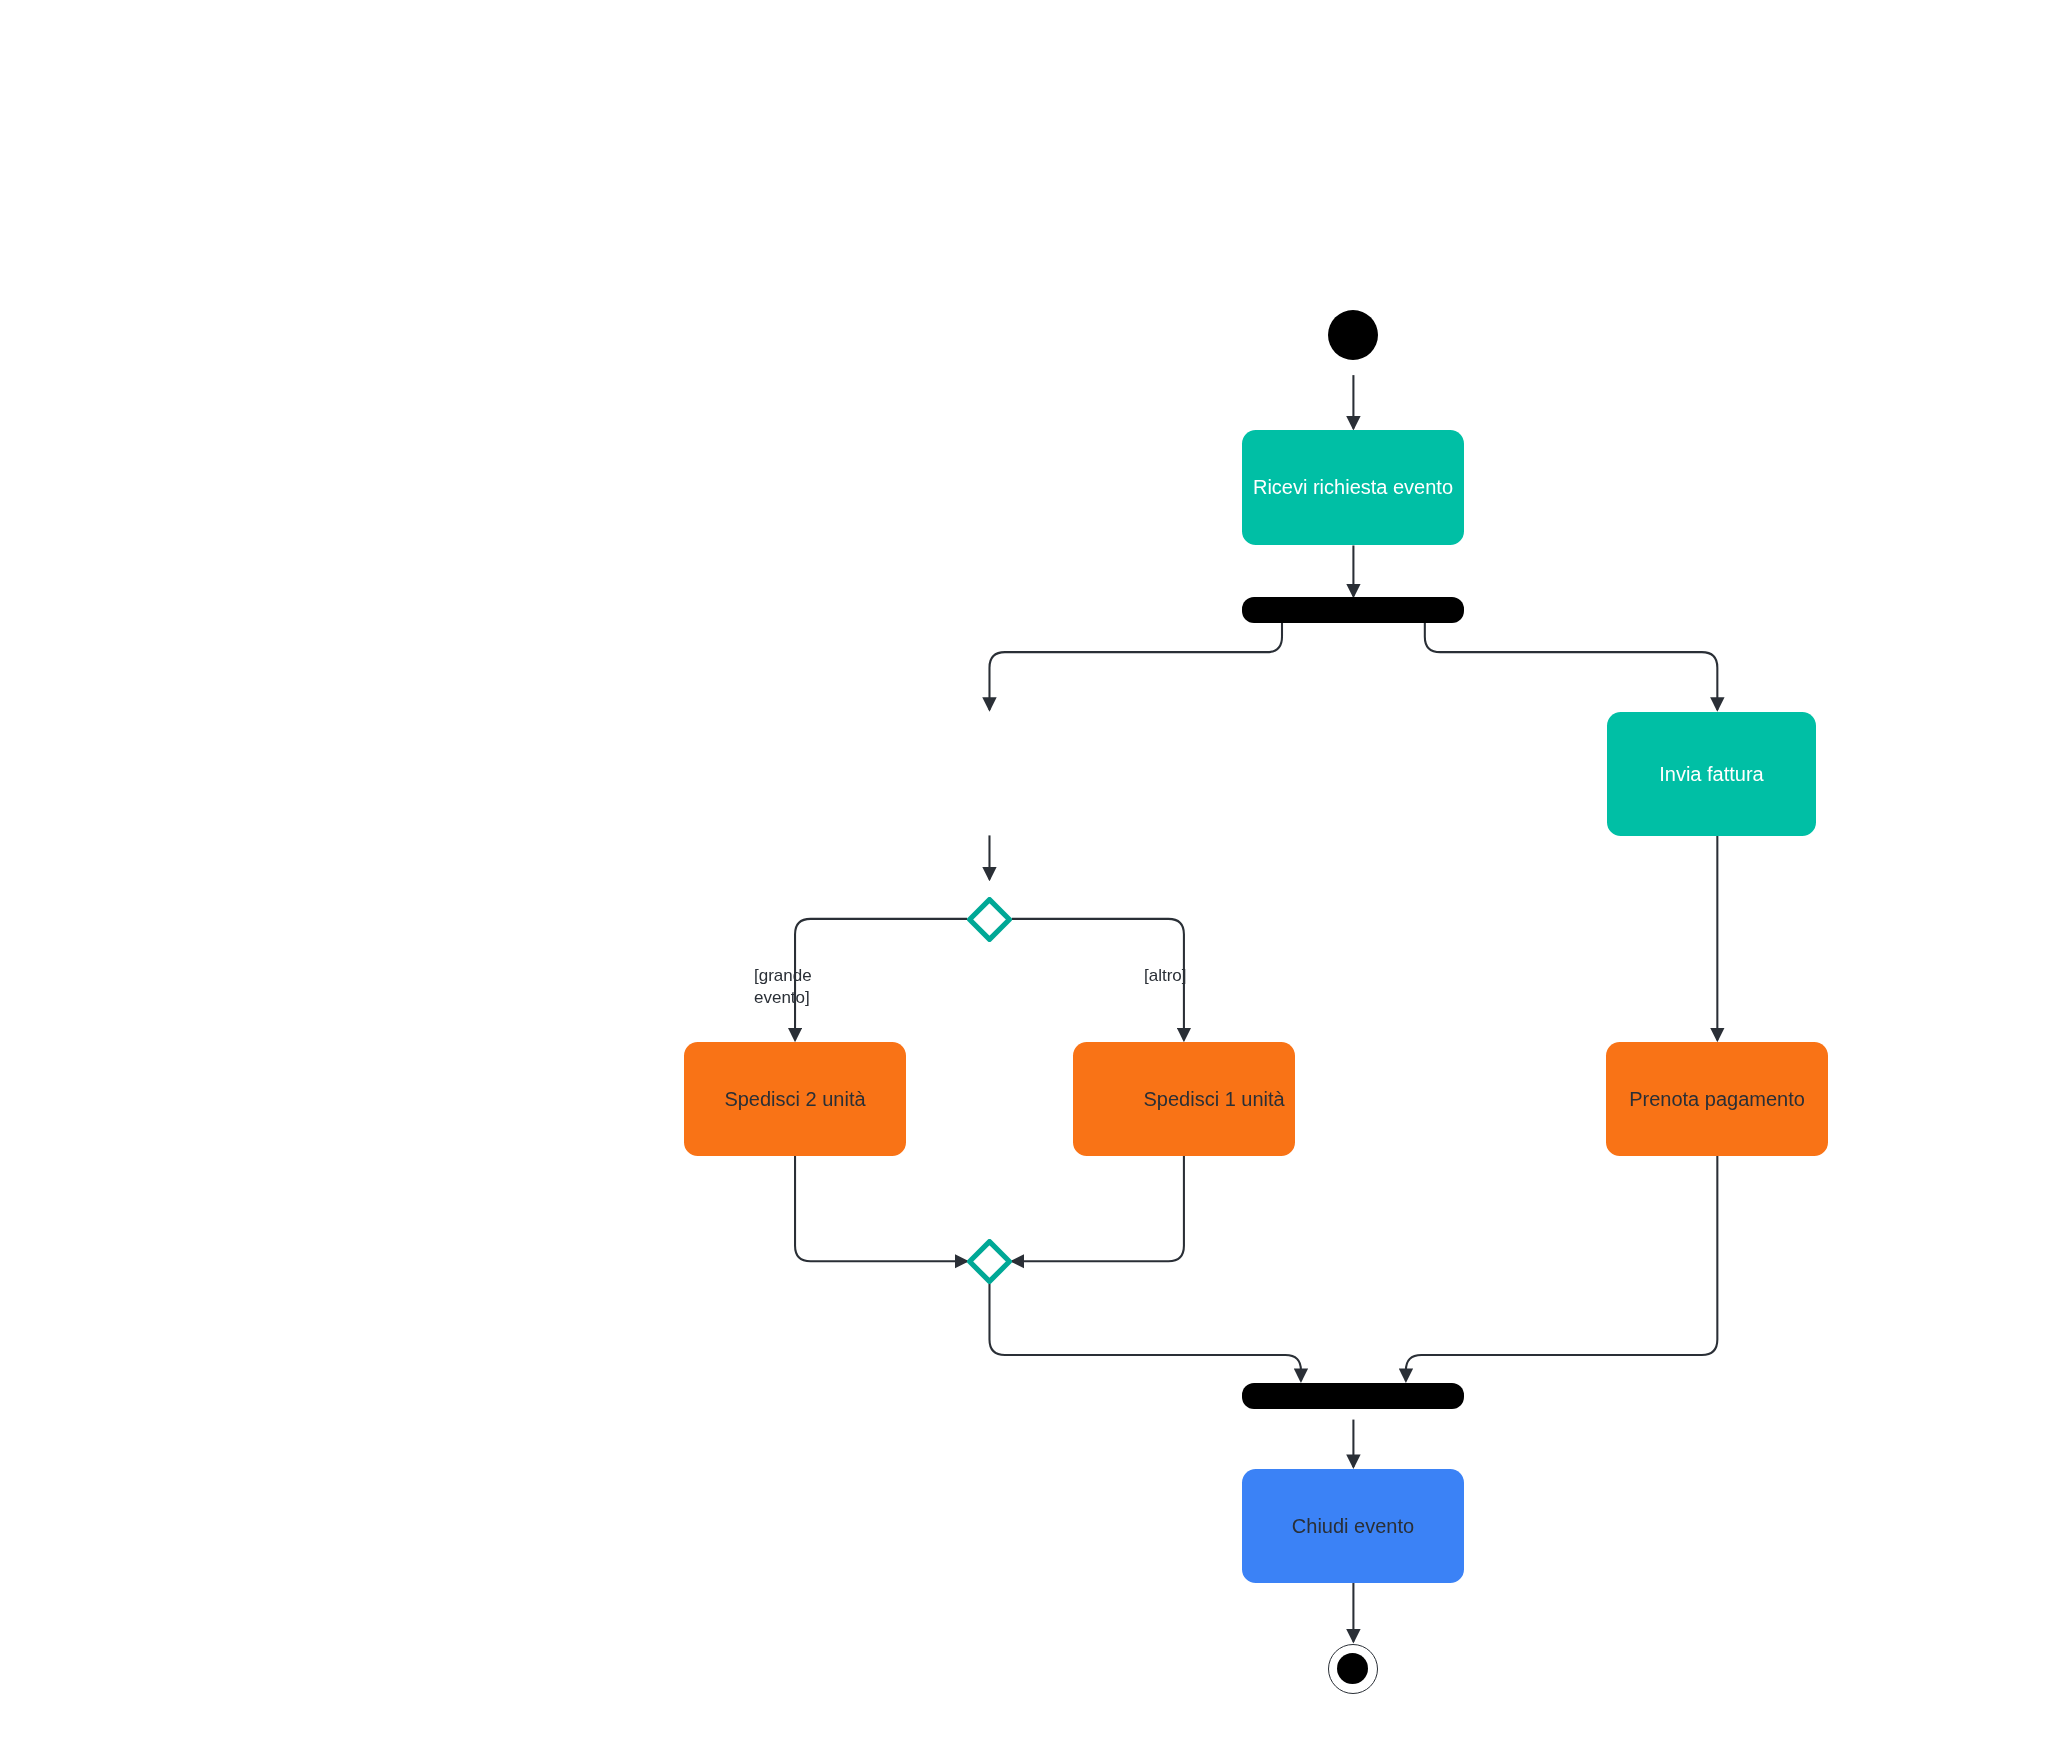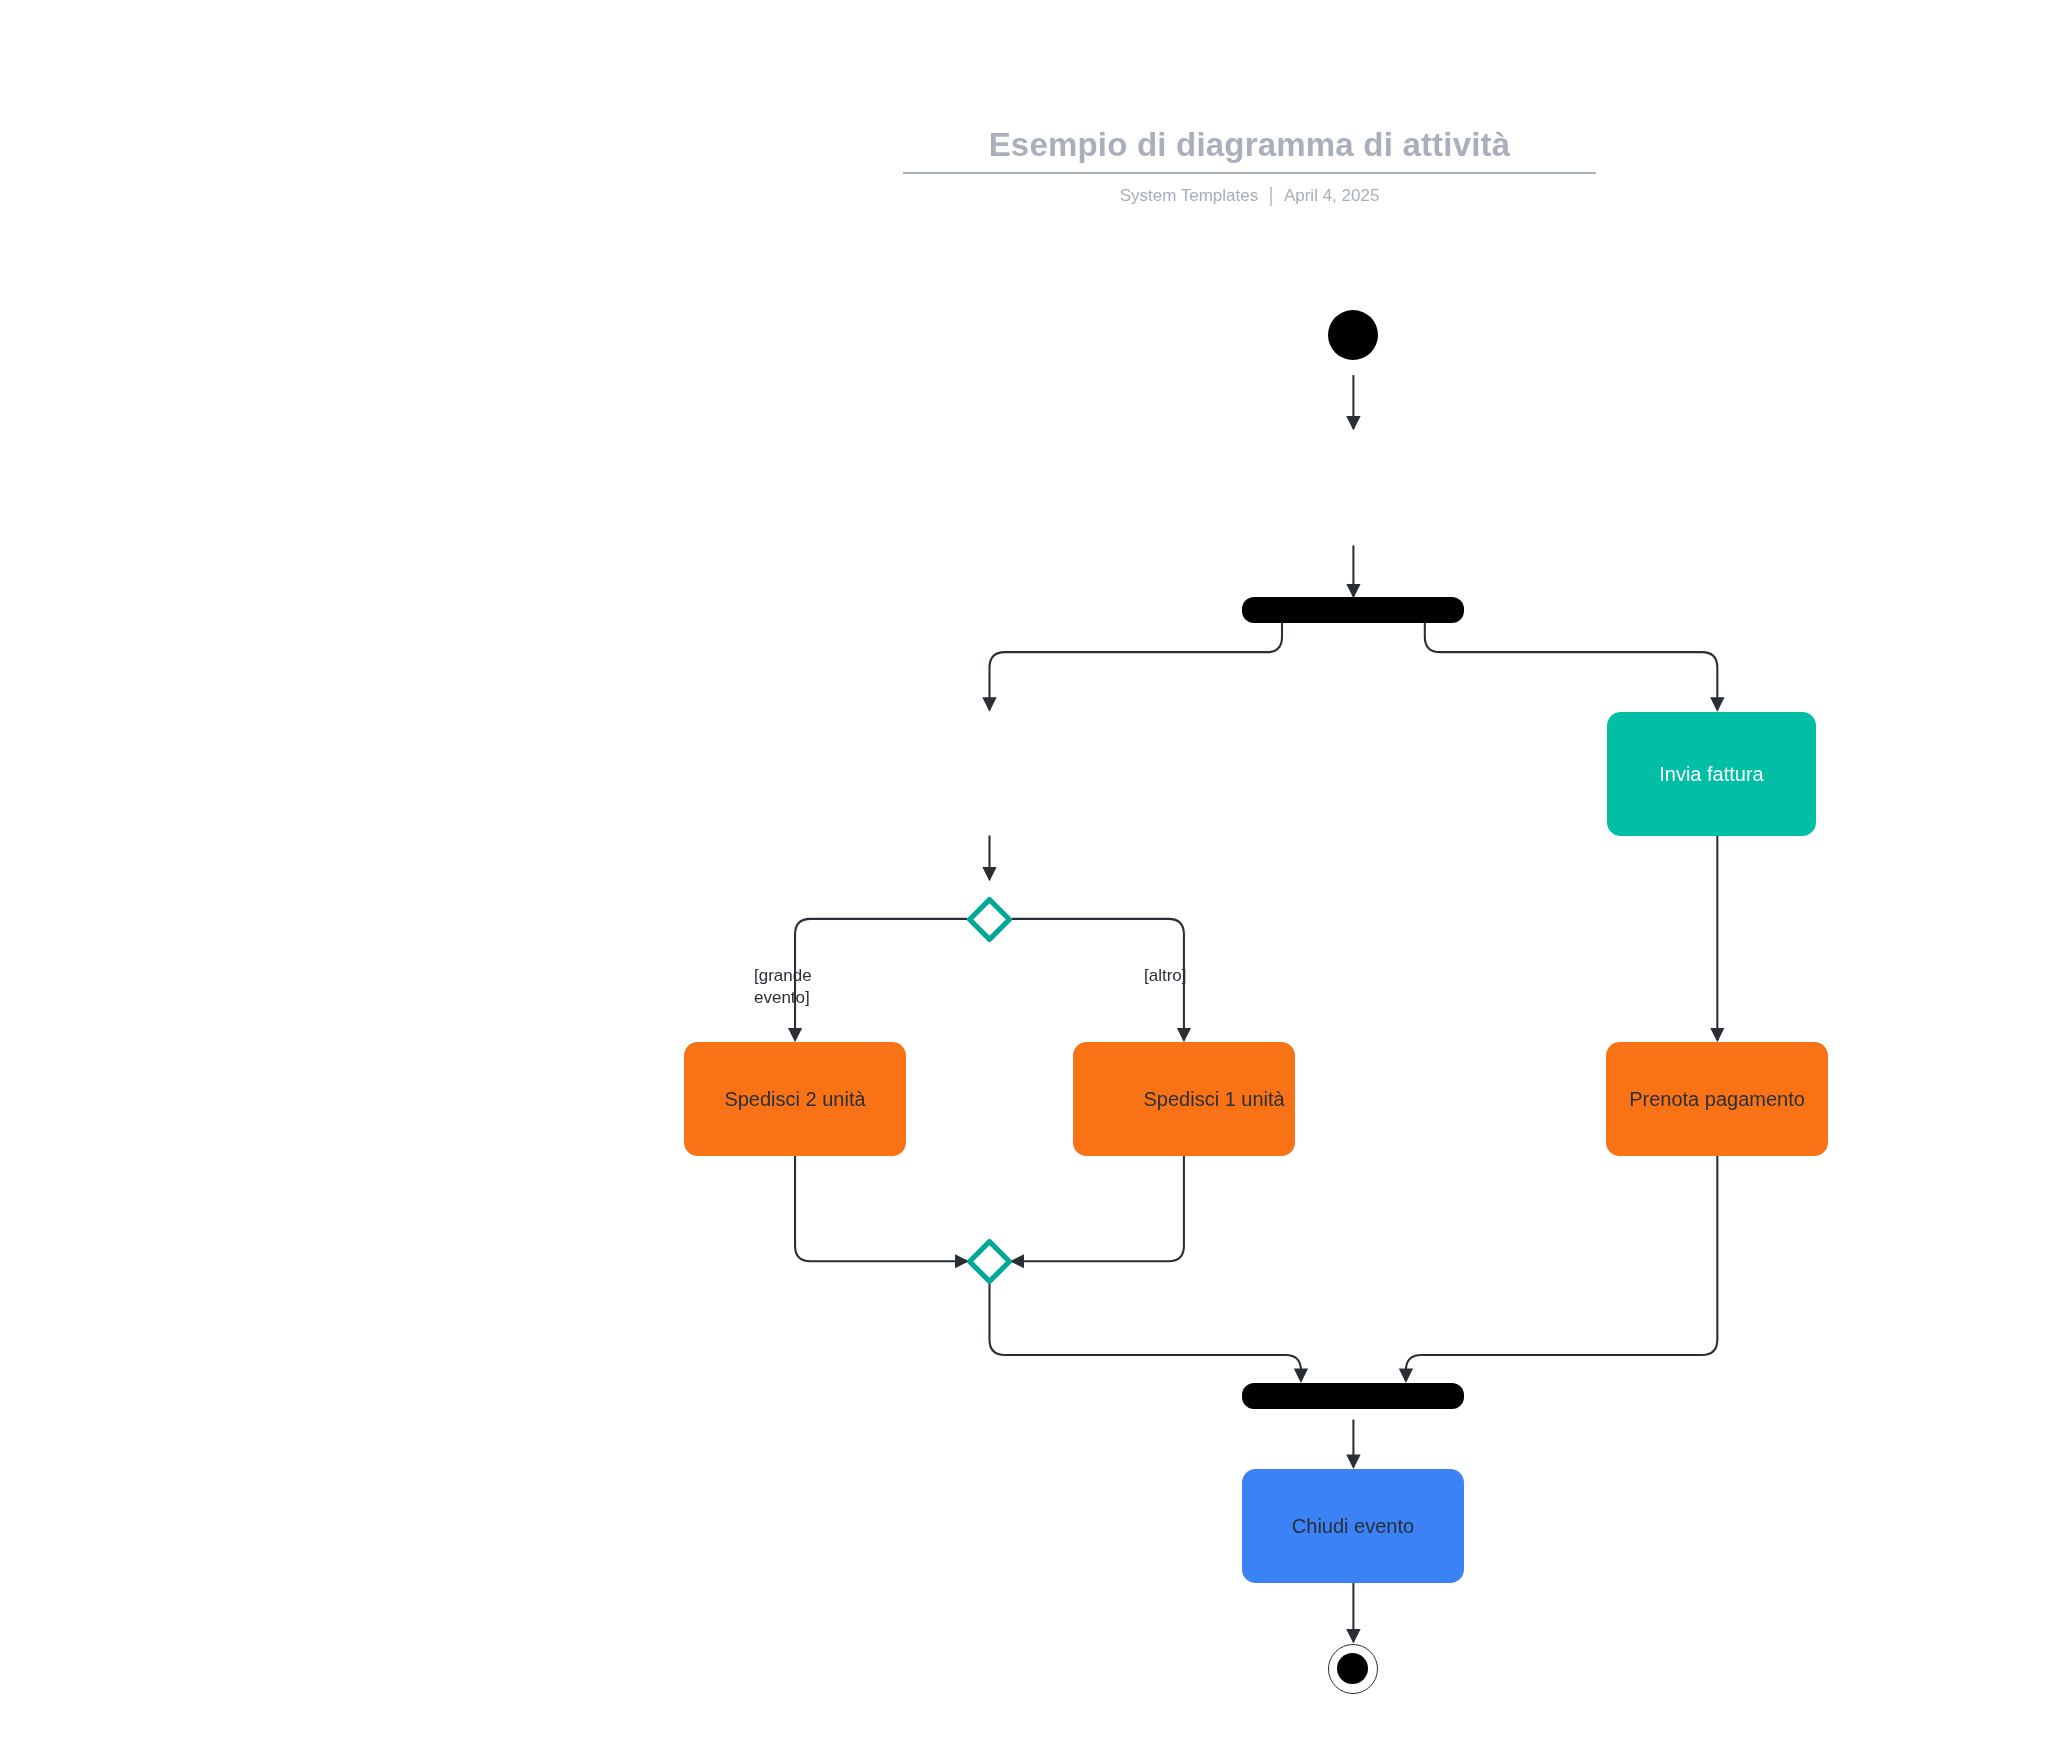--- a/index.html
+++ b/index.html
@@ -136,29 +136,20 @@
     color: #2a2f36;
     line-height: 1.3;
     white-space: pre-line;
   }
 </style>
 </head>
 <body>
 
 <div id="page">
 
-  <div class="header">
-    <div class="doc-title">Esempio di diagramma di attività</div>
-    <div class="title-rule"></div>
-    <div class="subtitle">
-      <span>System Templates</span>
-      <span class="pipe"></span>
-      <span>April 4, 2025</span>
-    </div>
-  </div>
 
   <svg id="edges" viewBox="0 0 2400 2048" xmlns="http://www.w3.org/2000/svg">
     <defs>
       <marker id="arrow" viewBox="0 0 10 10" refX="8.6" refY="5" markerWidth="7" markerHeight="7" orient="auto-start-reverse">
         <path d="M 0 0 L 10 5 L 0 10 z" fill="#2a2f36"></path>
       </marker>
     </defs>
     <g fill="none" stroke="#2a2f36" stroke-width="2.4" marker-end="url(#arrow)">
 
       <path d="M 1573 436 L 1573 498"></path>
@@ -186,20 +177,23 @@
       <path d="M 1996 1343 L 1996 1557 Q 1996 1575 1978 1575 L 1652 1575 Q 1634 1575 1634 1593 L 1634 1605"></path>
 
       <path d="M 1573 1650 L 1573 1705"></path>
 
       <path d="M 1573 1839 L 1573 1908"></path>
     </g>
   </svg>
 
   <div class="initial-node" style="left:1328px; top:310px;"></div>
 
+  <div class="node dark" style="left:1242px; top:430px; width:222px; height:115px;">
+    <span>Ricevi richiesta evento</span>
+  </div>
 
   <div class="bar" style="left:1242px; top:597px; width:222px;"></div>
 
 
   <div class="node dark" style="left:1607px; top:712px; width:209px; height:124px;">
     <span>Invia fattura</span>
   </div>
 
   <div class="diamond" style="left:967px; top:897px;">
     <svg width="45" height="45" viewBox="0 0 52 52" xmlns="http://www.w3.org/2000/svg">

